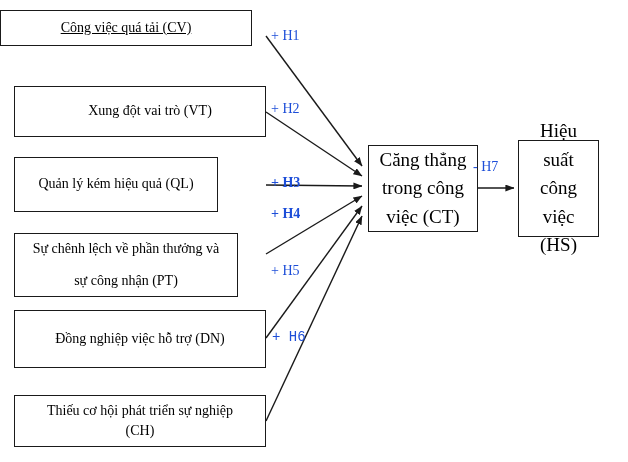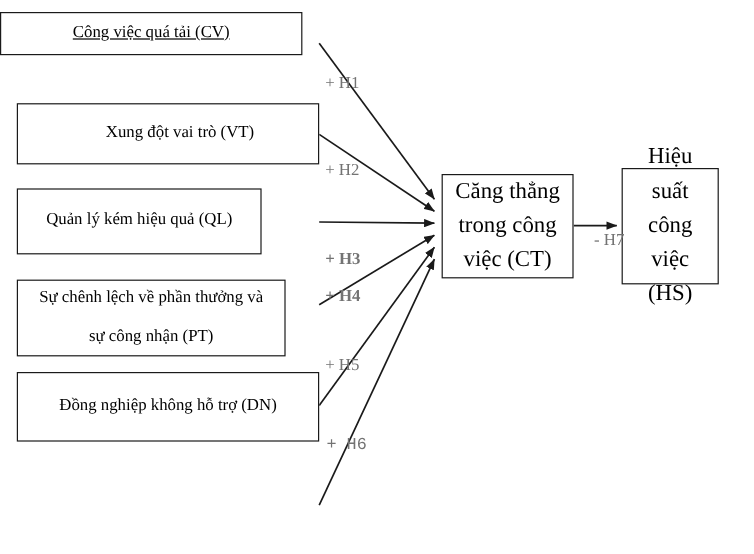--- a/index.html
+++ b/index.html
@@ -43,34 +43,33 @@
   #box-vt { left: 14px;  top: 86px;  width: 252px; height: 51px; padding-left: 20px; }
   #box-ql { left: 14px;  top: 157px; width: 204px; height: 55px; }
   #box-pt { left: 14px;  top: 233px; width: 224px; height: 64px; }
   #box-dn { left: 14px;  top: 310px; width: 252px; height: 58px; }
   #box-ch { left: 14px;  top: 395px; width: 252px; height: 52px; }
   #box-ct { left: 368px; top: 145px; width: 110px; height: 87px; }
   #box-hs { left: 518px; top: 140px; width: 81px;  height: 97px; }
 
   .edge-label {
     position: absolute;
-    color: #737373;
+    color: #1d4ed8;
     font-size: 14px;
     white-space: nowrap;
     z-index: 4;
     background: transparent;
-    margin-top: 34px;
   }
   #lbl-h1 { left: 271px; top: 28px; }
   #lbl-h2 { left: 271px; top: 101px; }
   #lbl-h3 { left: 271px; top: 175px; font-weight: bold; }
   #lbl-h4 { left: 271px; top: 206px; font-weight: bold; }
   #lbl-h5 { left: 271px; top: 263px; }
   #lbl-h6 { left: 272px; top: 329px; font-family: Liberation Mono, monospace; }
-  #lbl-h7 { left: 495px; top: 159px; }
+  #lbl-h7 { left: 473px; top: 159px; }
 
   #wires {
     position: absolute;
     left: 0; top: 0;
     width: 628px;
     height: 462px;
     z-index: 2;
   }
 </style>
 </head>
@@ -104,23 +103,26 @@
 
   <div class="node" id="box-ql">
     <span class="label">Quản lý kém hiệu quả (QL)</span>
   </div>
 
   <div class="node two-line-wide" id="box-pt">
     <span class="label">Sự chênh lệch về phần thưởng và<br>sự công nhận (PT)</span>
   </div>
 
   <div class="node" id="box-dn">
-    <span class="label">Đồng nghiệp không hỗ trợ (DN)</span>
+    <span class="label">Đồng nghiệp việc hỗ trợ (DN)</span>
   </div>
 
+  <div class="node two-line-tight" id="box-ch">
+    <span class="label">Thiếu cơ hội phát triển sự nghiệp<br>(CH)</span>
+  </div>
 
   <div class="node stack" id="box-ct">
     <span class="label">Căng thẳng<br>trong công<br>việc (CT)</span>
   </div>
 
   <div class="node stack" id="box-hs">
     <span class="label">Hiệu suất<br>công việc<br>(HS)</span>
   </div>
 
   <span class="edge-label" id="lbl-h1">+ H1</span>

